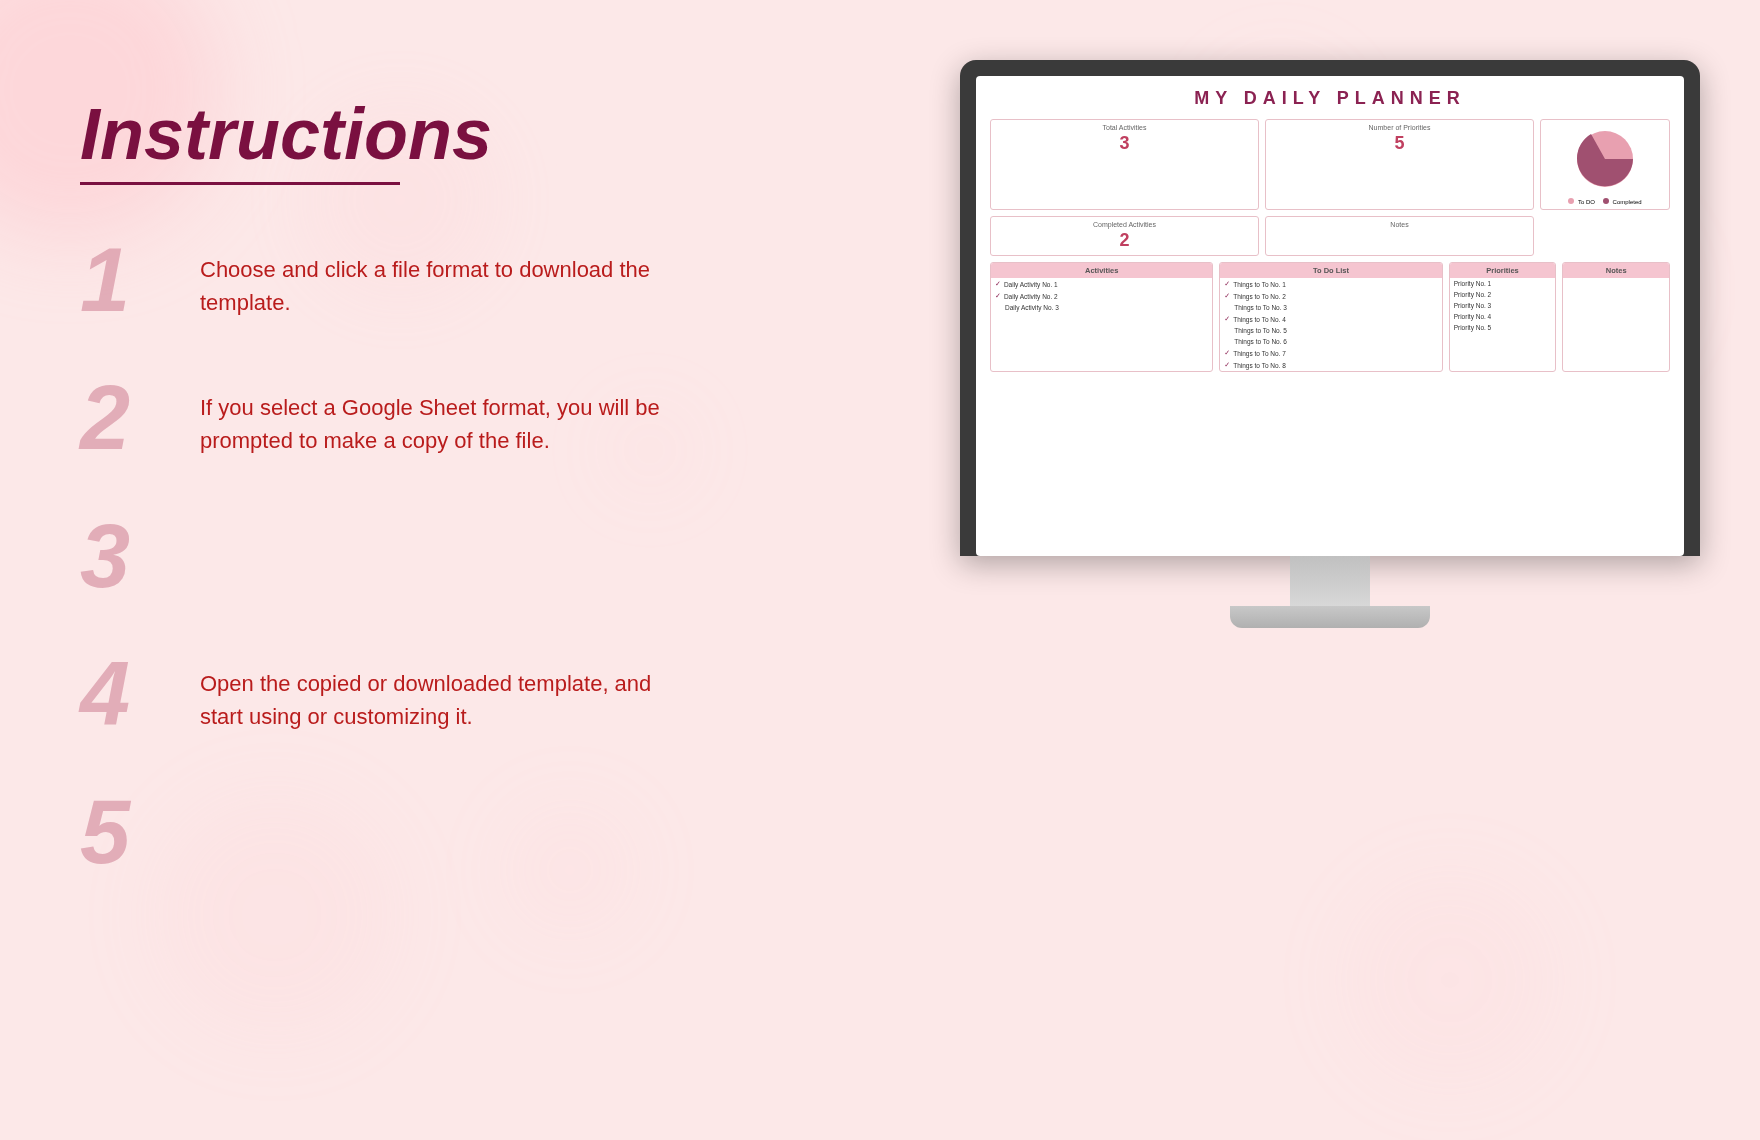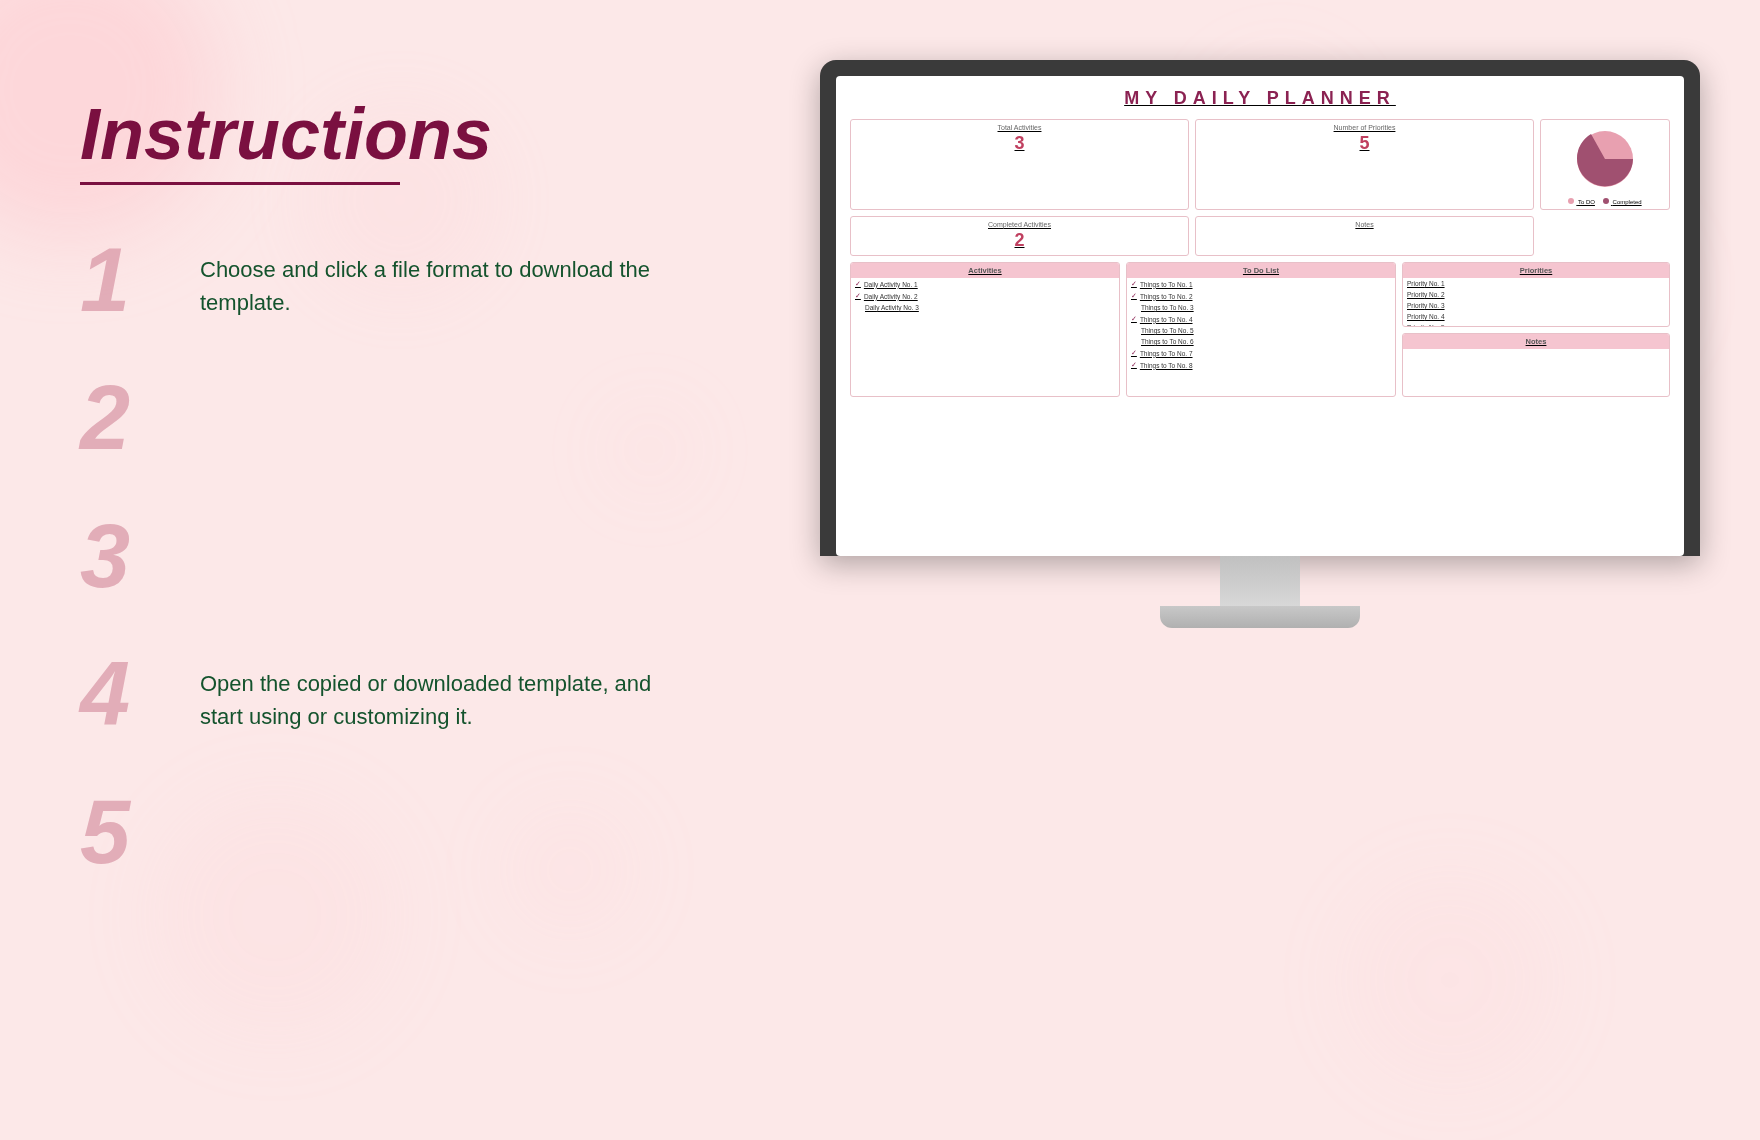--- a/index.html
+++ b/index.html
@@ -58,32 +58,31 @@
       color: #c9748a;
       opacity: 0.5;
       line-height: 1;
       min-width: 90px;
       margin-right: 30px;
       font-style: italic;
     }
 
     .step-text {
       font-size: 22px;
-      color: #14532d;
+      color: #b91c1c;
       line-height: 1.5;
       padding-top: 18px;
     }
 
     
     .monitor-container {
       position: absolute;
       right: 60px;
       top: 60px;
-      width: 880px;
-      text-decoration: underline;
+      width: 740px;
     }
 
     .monitor-frame {
       background: #3a3a3a;
       border-radius: 16px 16px 0 0;
       padding: 16px 16px 0 16px;
       box-shadow: 0 8px 30px rgba(0,0,0,0.3);
     }
 
     .monitor-screen {
@@ -226,20 +225,21 @@
   <h1 class="instructions-title">Instructions</h1>
   <div class="title-underline"></div>
 
   <div class="step">
     <div class="step-number">1</div>
     <div class="step-text">Choose and click a file format to download the template.</div>
   </div>
 
   <div class="step">
     <div class="step-number">2</div>
+    <div class="step-text">If you select a Google Sheet format, you will be prompted to make a copy of the file.</div>
   </div>
 
   <div class="step">
     <div class="step-number">3</div>
   </div>
 
   <div class="step">
     <div class="step-number">4</div>
     <div class="step-text">Open the copied or downloaded template, and start using or customizing it.</div>
   </div>
@@ -345,21 +345,21 @@
             <div class="table-row">
               <span class="check-mark">✓</span>
               <span>Things to To No. 7</span>
             </div>
             <div class="table-row">
               <span class="check-mark">✓</span>
               <span>Things to To No. 8</span>
             </div>
           </div>
 
-          <div style="flex:1;display:flex;flex-direction:column;gap:6px;">
+          <div style="flex:1;display:flex;flex-direction:row;gap:6px;">
             <div class="table-section">
               <div class="table-header">Priorities</div>
               <div class="table-row">Priority No. 1</div>
               <div class="table-row">Priority No. 2</div>
               <div class="table-row">Priority No. 3</div>
               <div class="table-row">Priority No. 4</div>
               <div class="table-row">Priority No. 5</div>
             </div>
             <div class="table-section">
               <div class="table-header">Notes</div>

